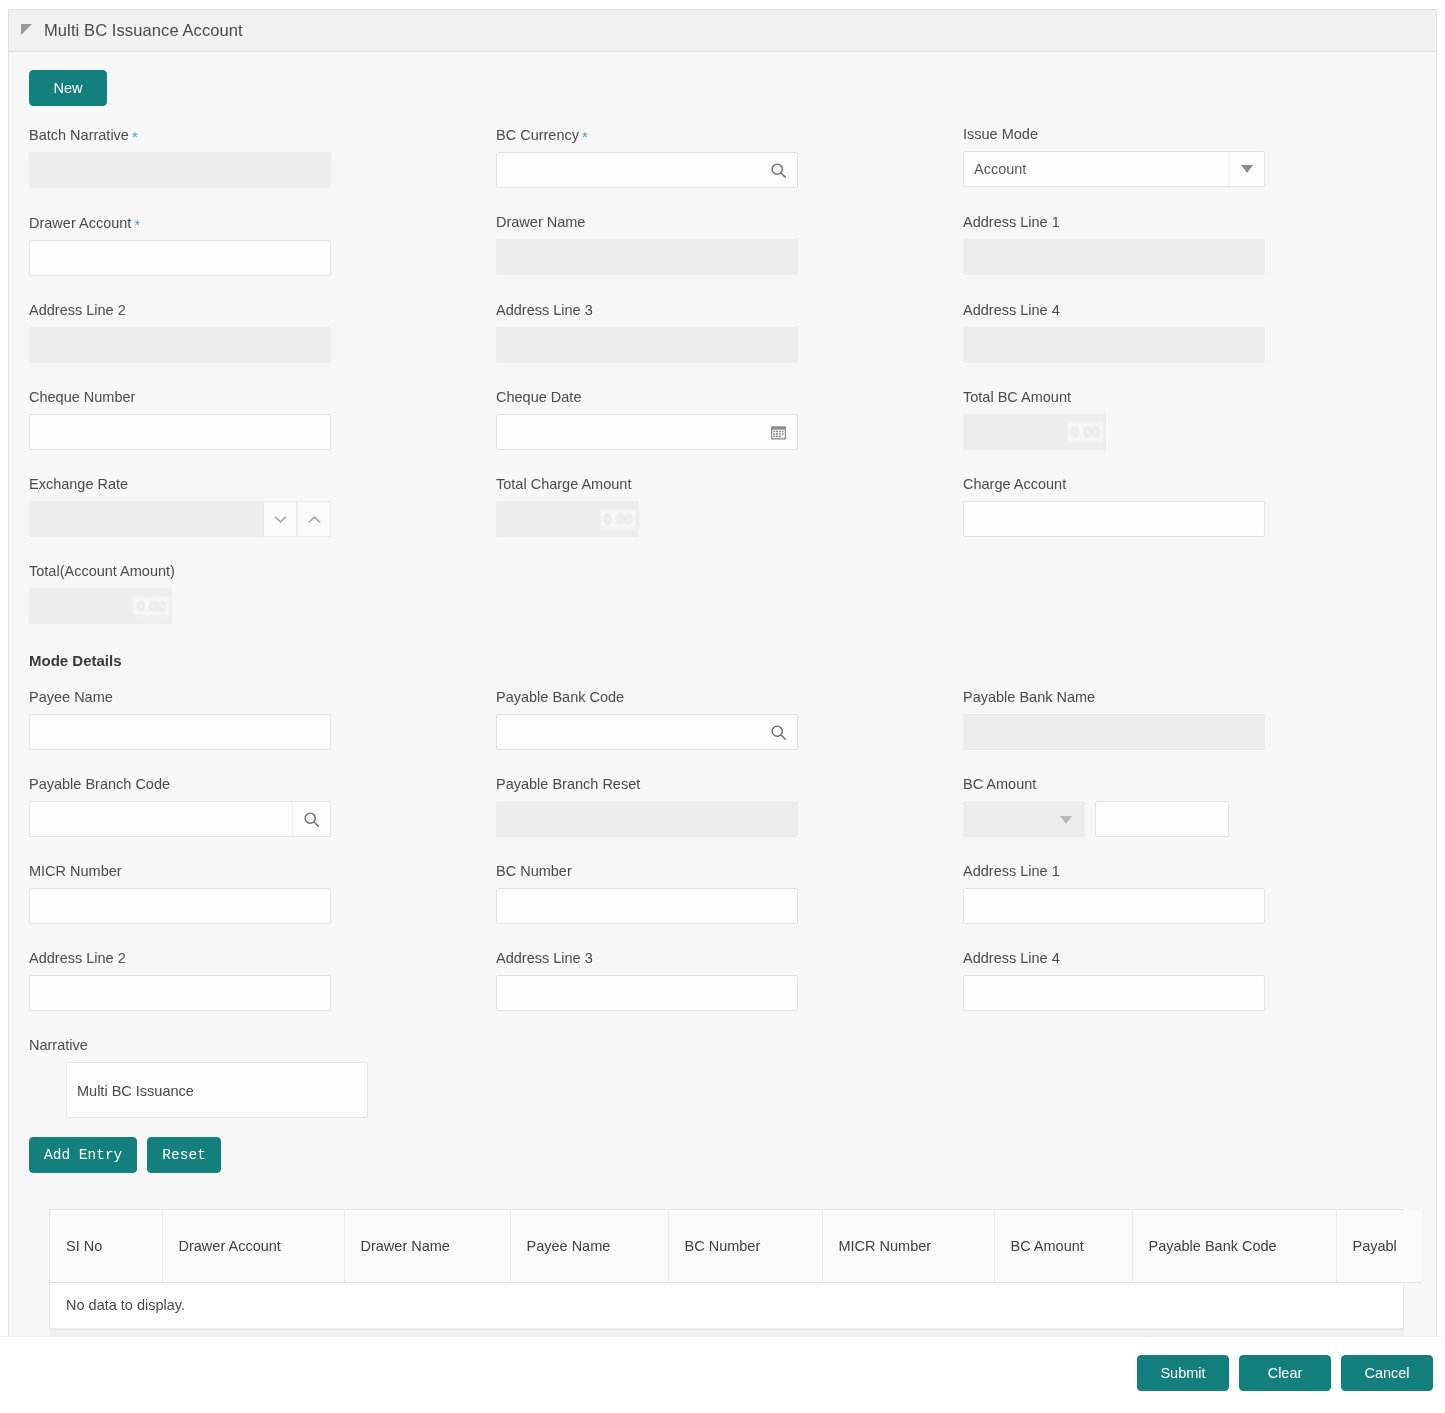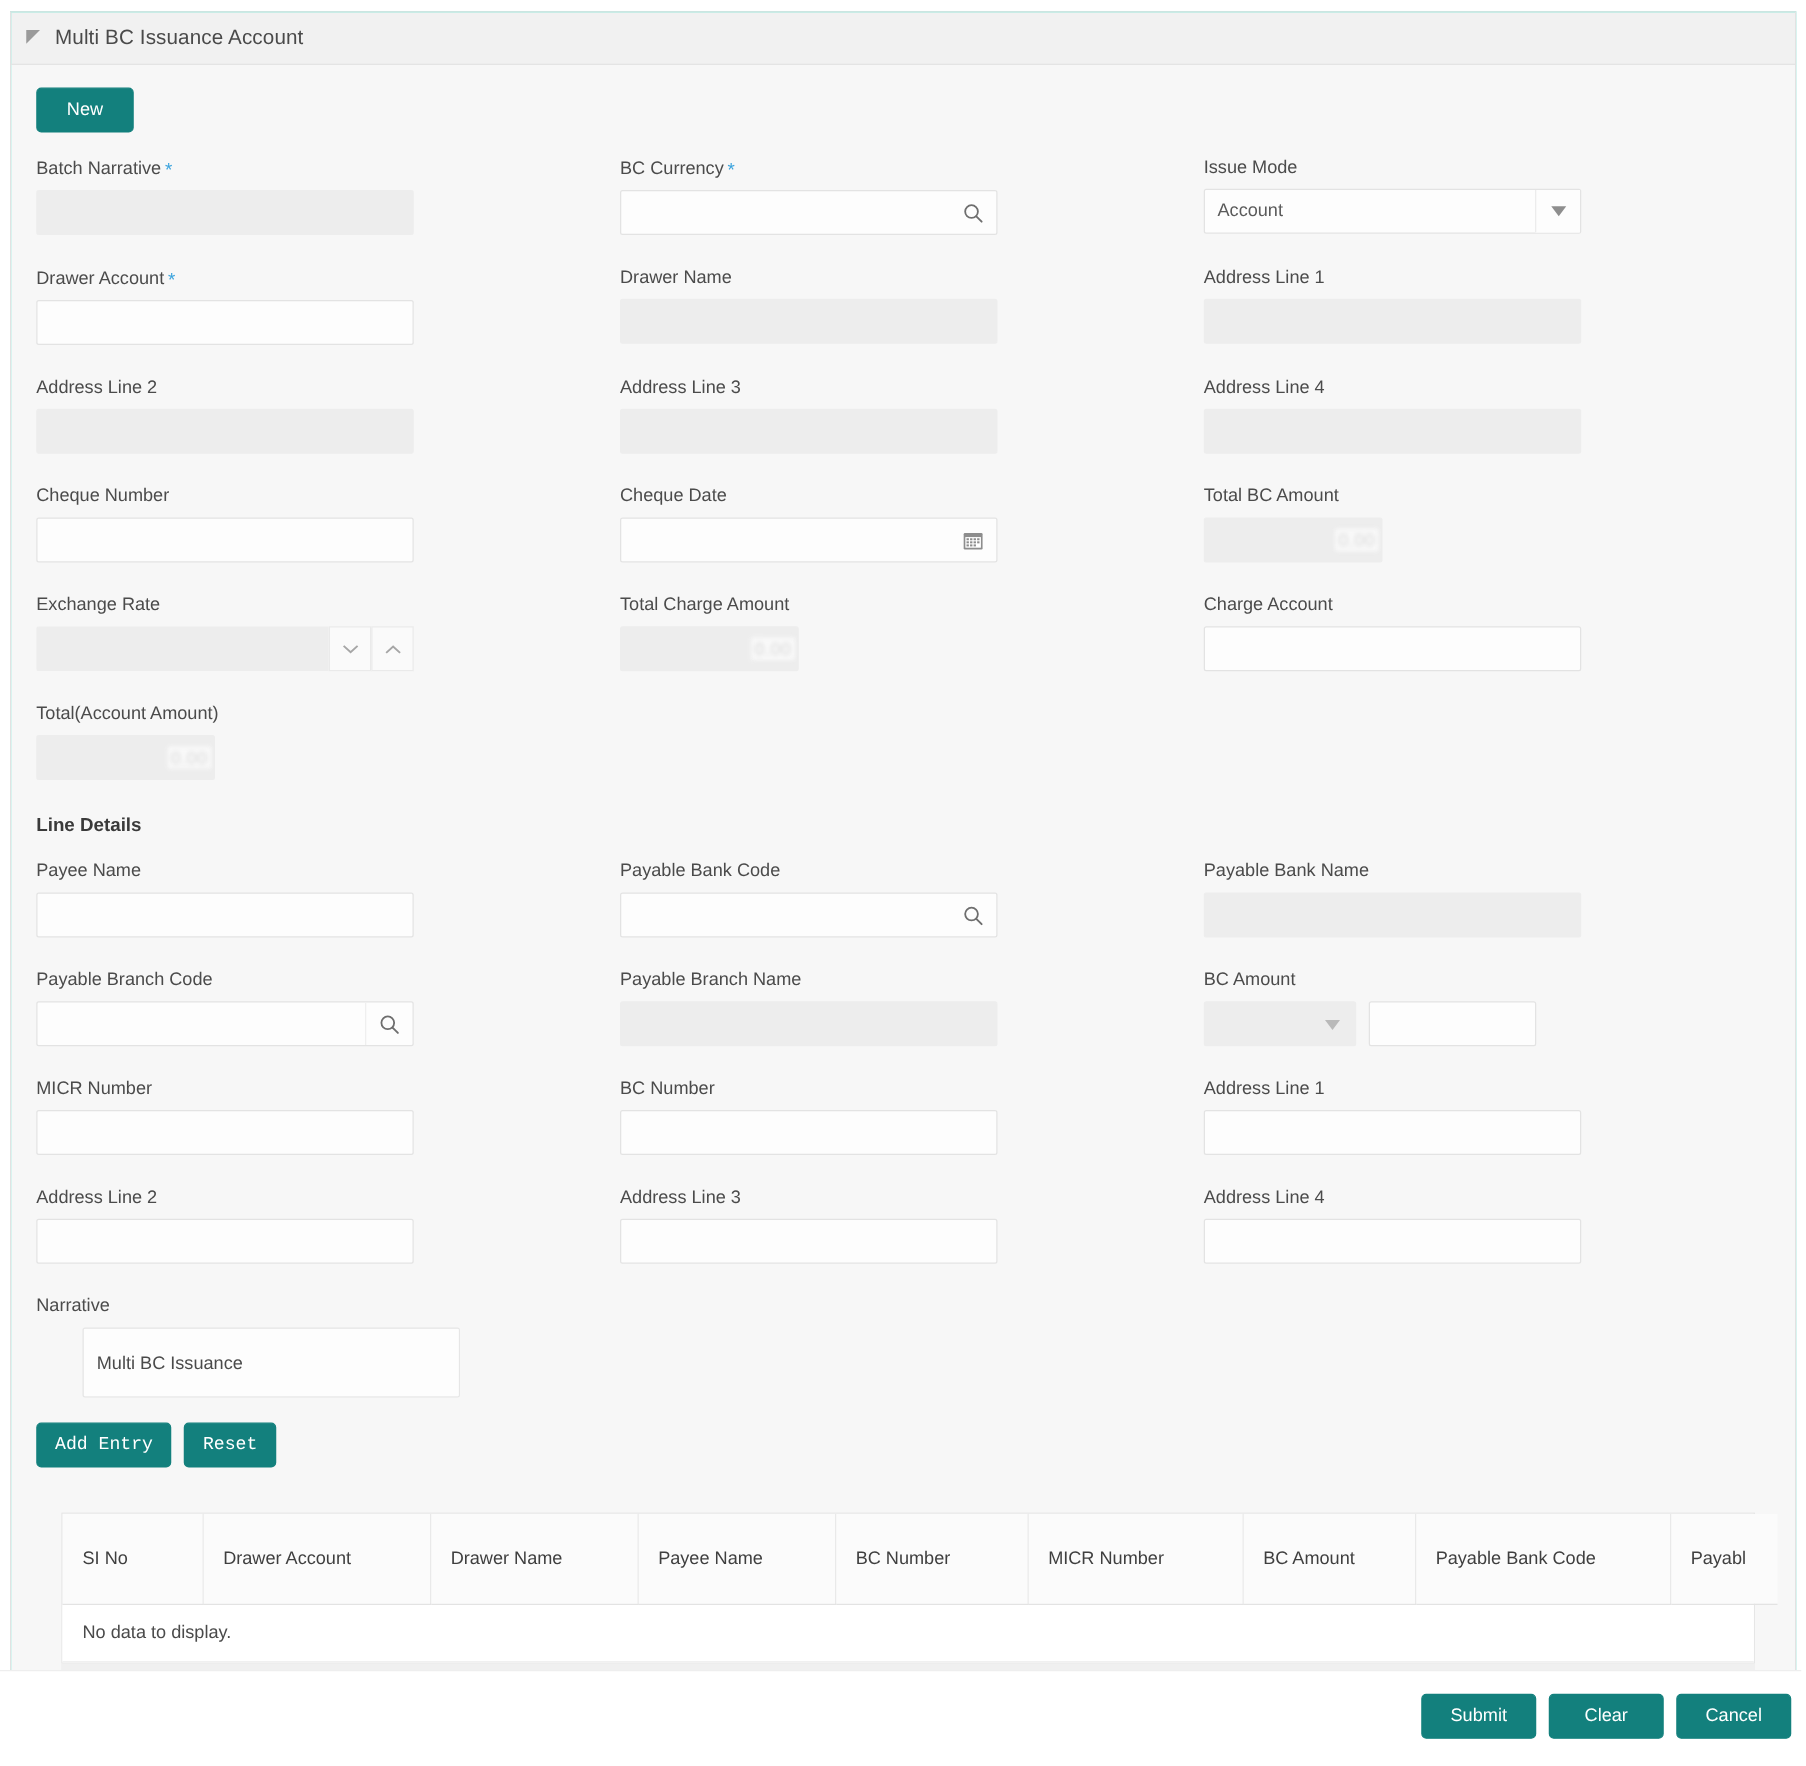--- a/index.html
+++ b/index.html
@@ -460,21 +460,21 @@
         <label class="flabel">Total(Account Amount)</label>
         <div class="amt-box">
           <span class="redact">0.00</span>
         </div>
       </div>
       <div></div>
       <div></div>
     </div>
 
     
-    <div class="section-head">Line Details</div>
+    <div class="section-head">Mode Details</div>
 
     <div class="form-grid" style="margin-top:0">
 
       <div class="field">
         <label class="flabel">Payee Name</label>
         <input class="input" type="text" value="" style="">
       </div>
 
       <div class="field">
         <label class="flabel">Payable Bank Code</label>
@@ -501,21 +501,21 @@
           <span class="icon-btn">
             <svg width="17" height="17" viewBox="0 0 20 20">
                 <circle cx="8.5" cy="8.5" r="6" fill="none" stroke="#6e6e6e" stroke-width="1.7"></circle>
                 <line x1="13" y1="13" x2="18" y2="18" stroke="#6e6e6e" stroke-width="1.8" stroke-linecap="round"></line>
               </svg>
           </span>
         </div>
       </div>
 
       <div class="field">
-        <label class="flabel">Payable Branch Name</label>
+        <label class="flabel">Payable Branch Reset</label>
         <input class="input disabled" type="text" readonly="" value="" style="">
       </div>
 
       <div class="field">
         <label class="flabel">BC Amount</label>
         <div class="bcamt">
           <div class="bcamt-ccy">
             <span class="caret-down"></span>
           </div>
           <input class="bcamt-val" type="text" value="" style="">

